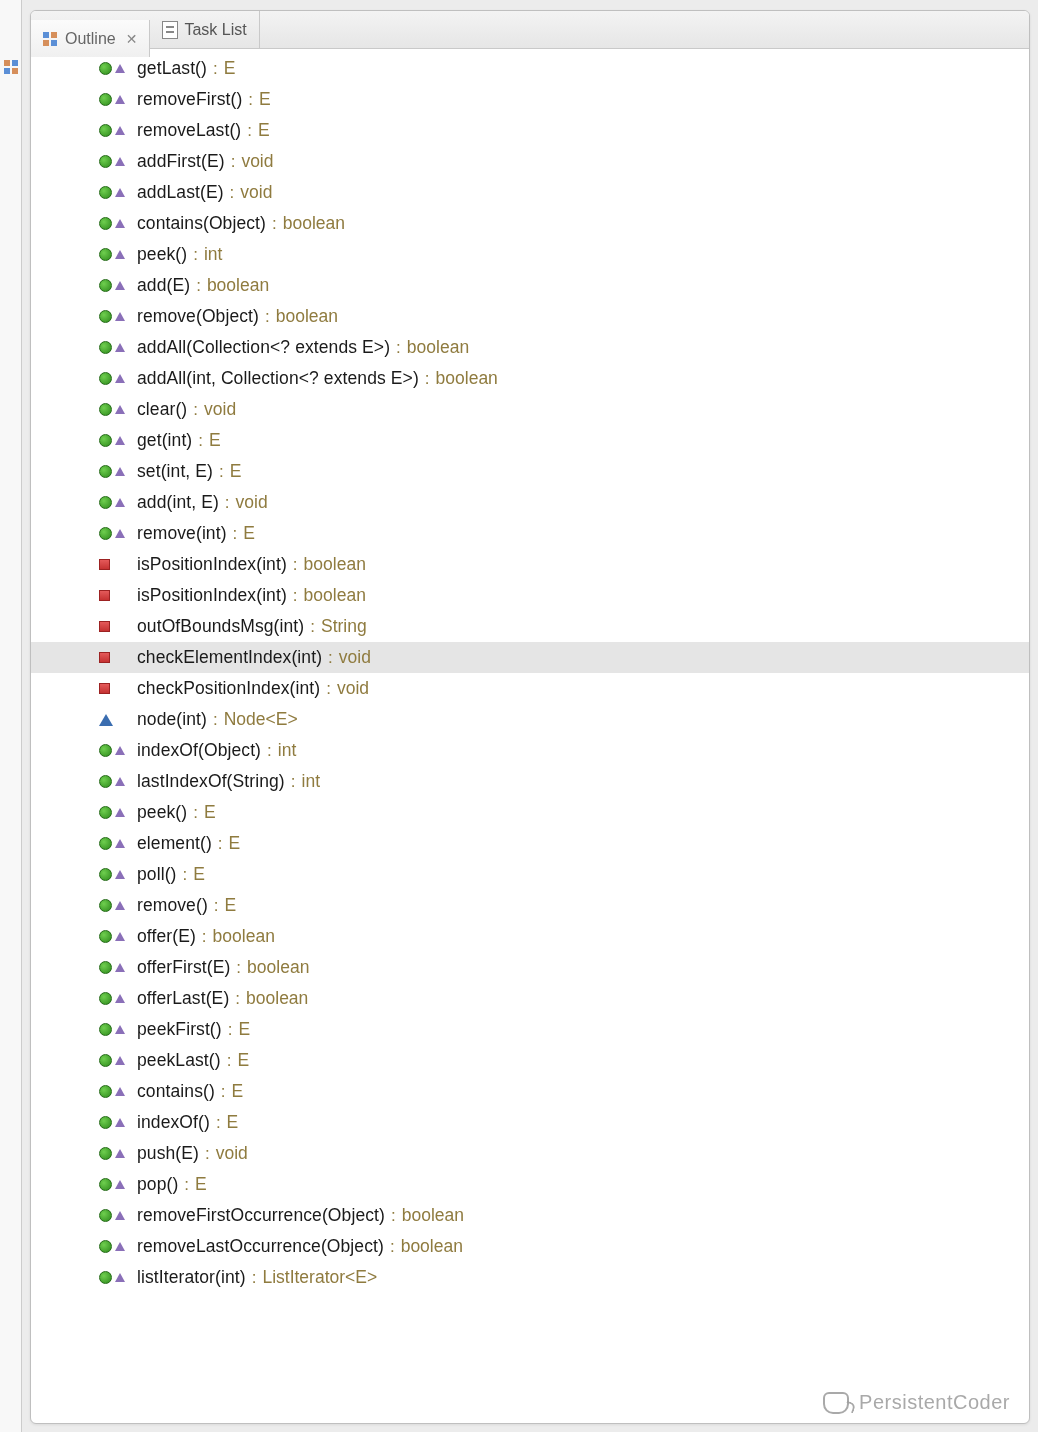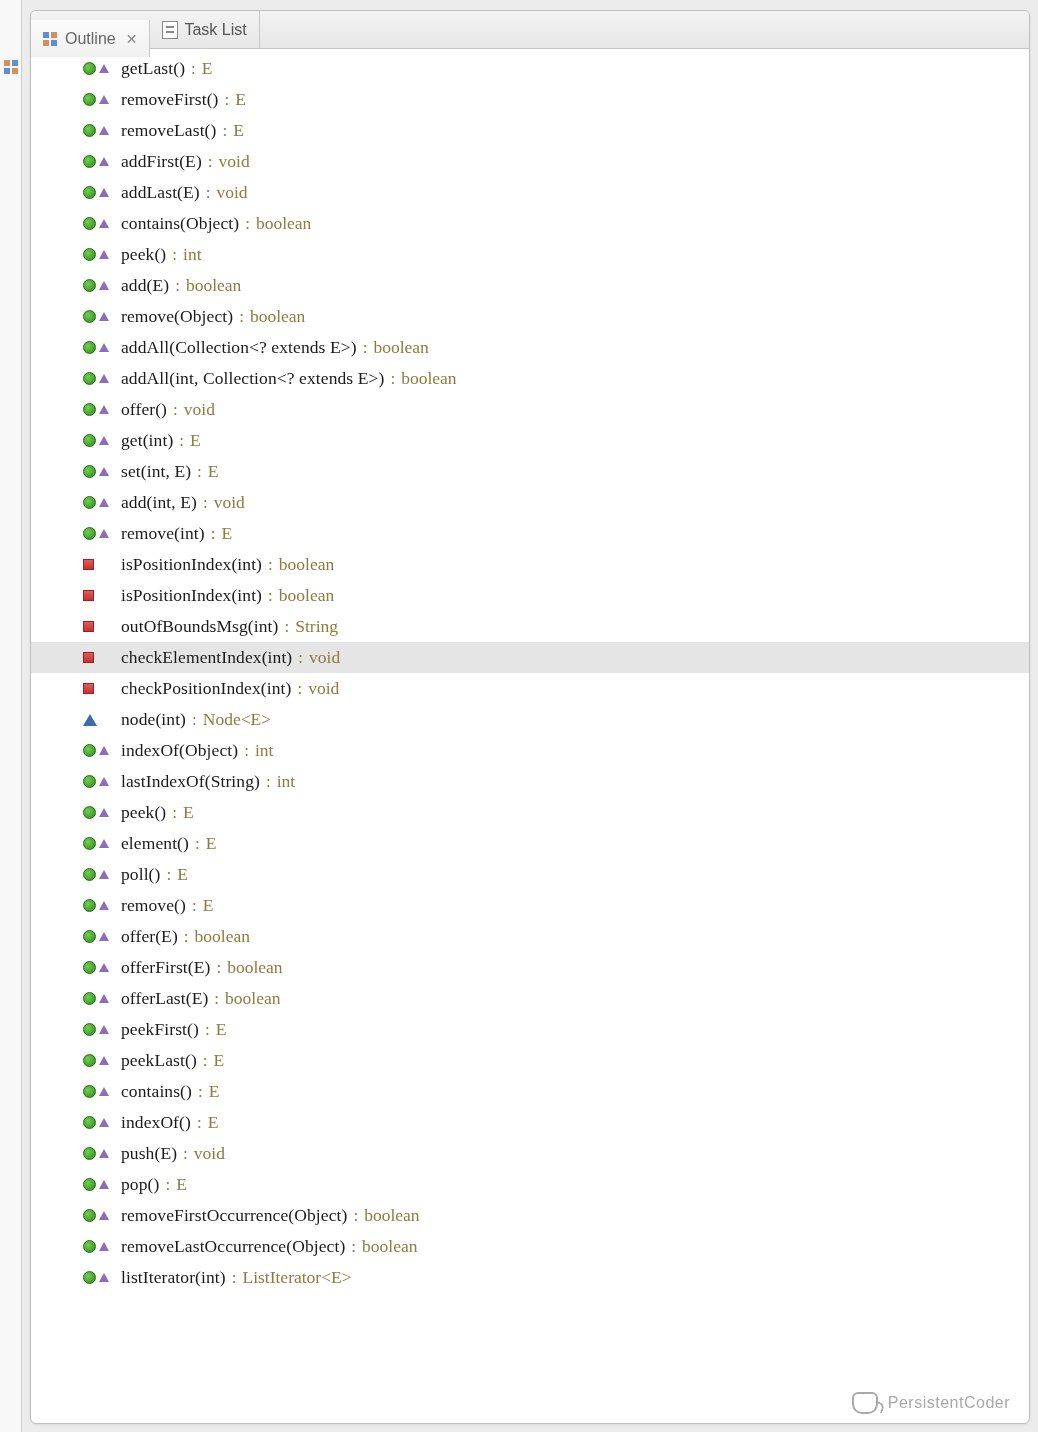--- a/index.html
+++ b/index.html
@@ -72,25 +72,24 @@
     }
     .outline-list {
       padding: 4px 0 6px 0;
       height: calc(100% - 38px);
       overflow: hidden;
     }
     .row {
       display: flex;
       align-items: center;
       height: 31px;
-      padding-left: 52px;
+      padding-left: 68px;
       gap: 4px;
       cursor: pointer;
       white-space: nowrap;
-      font-family: Liberation Serif, serif;
     }
     .row.selected {
       background: #e5e5e5;
     }
     .icon-wrap {
       display: inline-flex;
       align-items: center;
       width: 34px;
       gap: 2px;
       flex-shrink: 0;
@@ -160,21 +159,21 @@
       height: 2px;
       background: #888;
     }
     .tasklist-icon::before { top: 4px; }
     .tasklist-icon::after { top: 9px; }
     .watermark {
       position: absolute;
       right: 28px;
       bottom: 18px;
       color: rgba(160,160,160,0.9);
-      font-size: 16px;
+      font-size: 20px;
       letter-spacing: 0.5px;
       display: flex;
       align-items: center;
       gap: 10px;
       text-shadow: 0 1px 1px rgba(255,255,255,0.6);
     }
     .watermark-icon {
       width: 26px; height: 22px;
       border: 2px solid rgba(160,160,160,0.9);
       border-radius: 6px 6px 10px 10px;
@@ -324,21 +323,21 @@
         </span>
         <span class="sig">addAll(int, Collection&lt;? extends E&gt;)</span>
         <span class="sep"> : </span>
         <span class="ret">boolean</span>
       </div>
       <div class="row">
         <span class="icon-wrap">
           <span class="icon-public"></span>
           <span class="ov-triangle"></span>
         </span>
-        <span class="sig">offer()</span>
+        <span class="sig">clear()</span>
         <span class="sep"> : </span>
         <span class="ret">void</span>
       </div>
       <div class="row">
         <span class="icon-wrap">
           <span class="icon-public"></span>
           <span class="ov-triangle"></span>
         </span>
         <span class="sig">get(int)</span>
         <span class="sep"> : </span>

